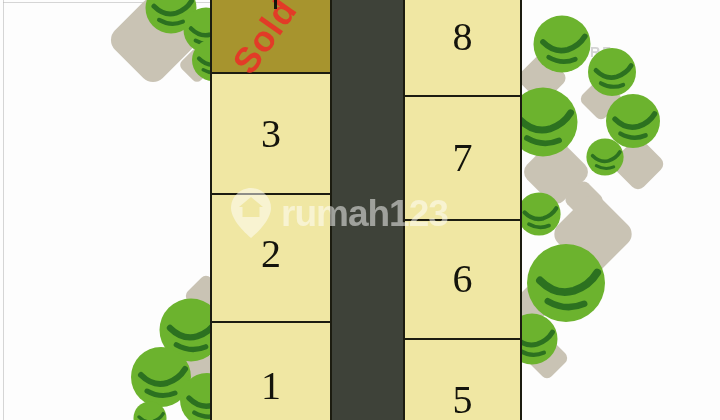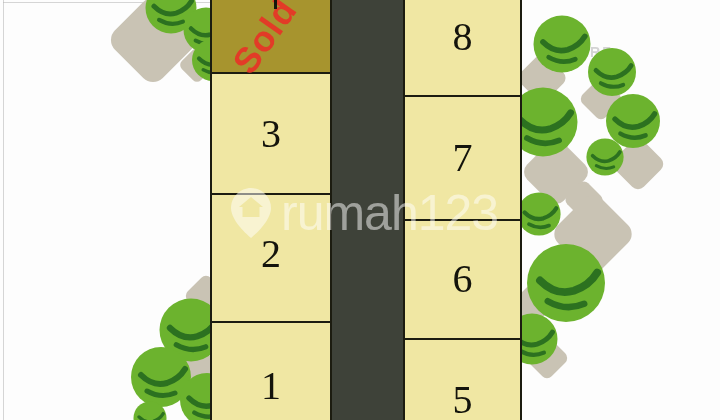--- a/index.html
+++ b/index.html
@@ -35,21 +35,21 @@
   
   .h-sold{height:74px;} .h-l3{height:121px;} .h-l2{height:128px;} .h-l1{flex:1;}
   .h-r8{height:100px;} .h-r7{height:128px;} .h-r6{height:124px;} .h-r5{flex:1;}
   .pad-up{padding-bottom:22px;}   
   .pad-dn1{padding-top:28px;}     
   .pad-dn5{padding-top:40px;align-items:flex-start;} 
   .pad-dn2{padding-bottom:8px;}
   
   .watermark{position:absolute;left:228px;top:186px;height:54px;display:flex;
     align-items:center;gap:7px;z-index:6;pointer-events:none;}
-  .wm-text{font-size:50px;font-weight:normal;letter-spacing:-1px;
+  .wm-text{font-size:37px;font-weight:bold;letter-spacing:-1px;
     color:rgba(255,255,255,.5);line-height:1;}
 </style>
 </head>
 <body>
 
 <div id="stage">
 
   <div class="frame-left"></div>
   <div class="frame-top"></div>
 

